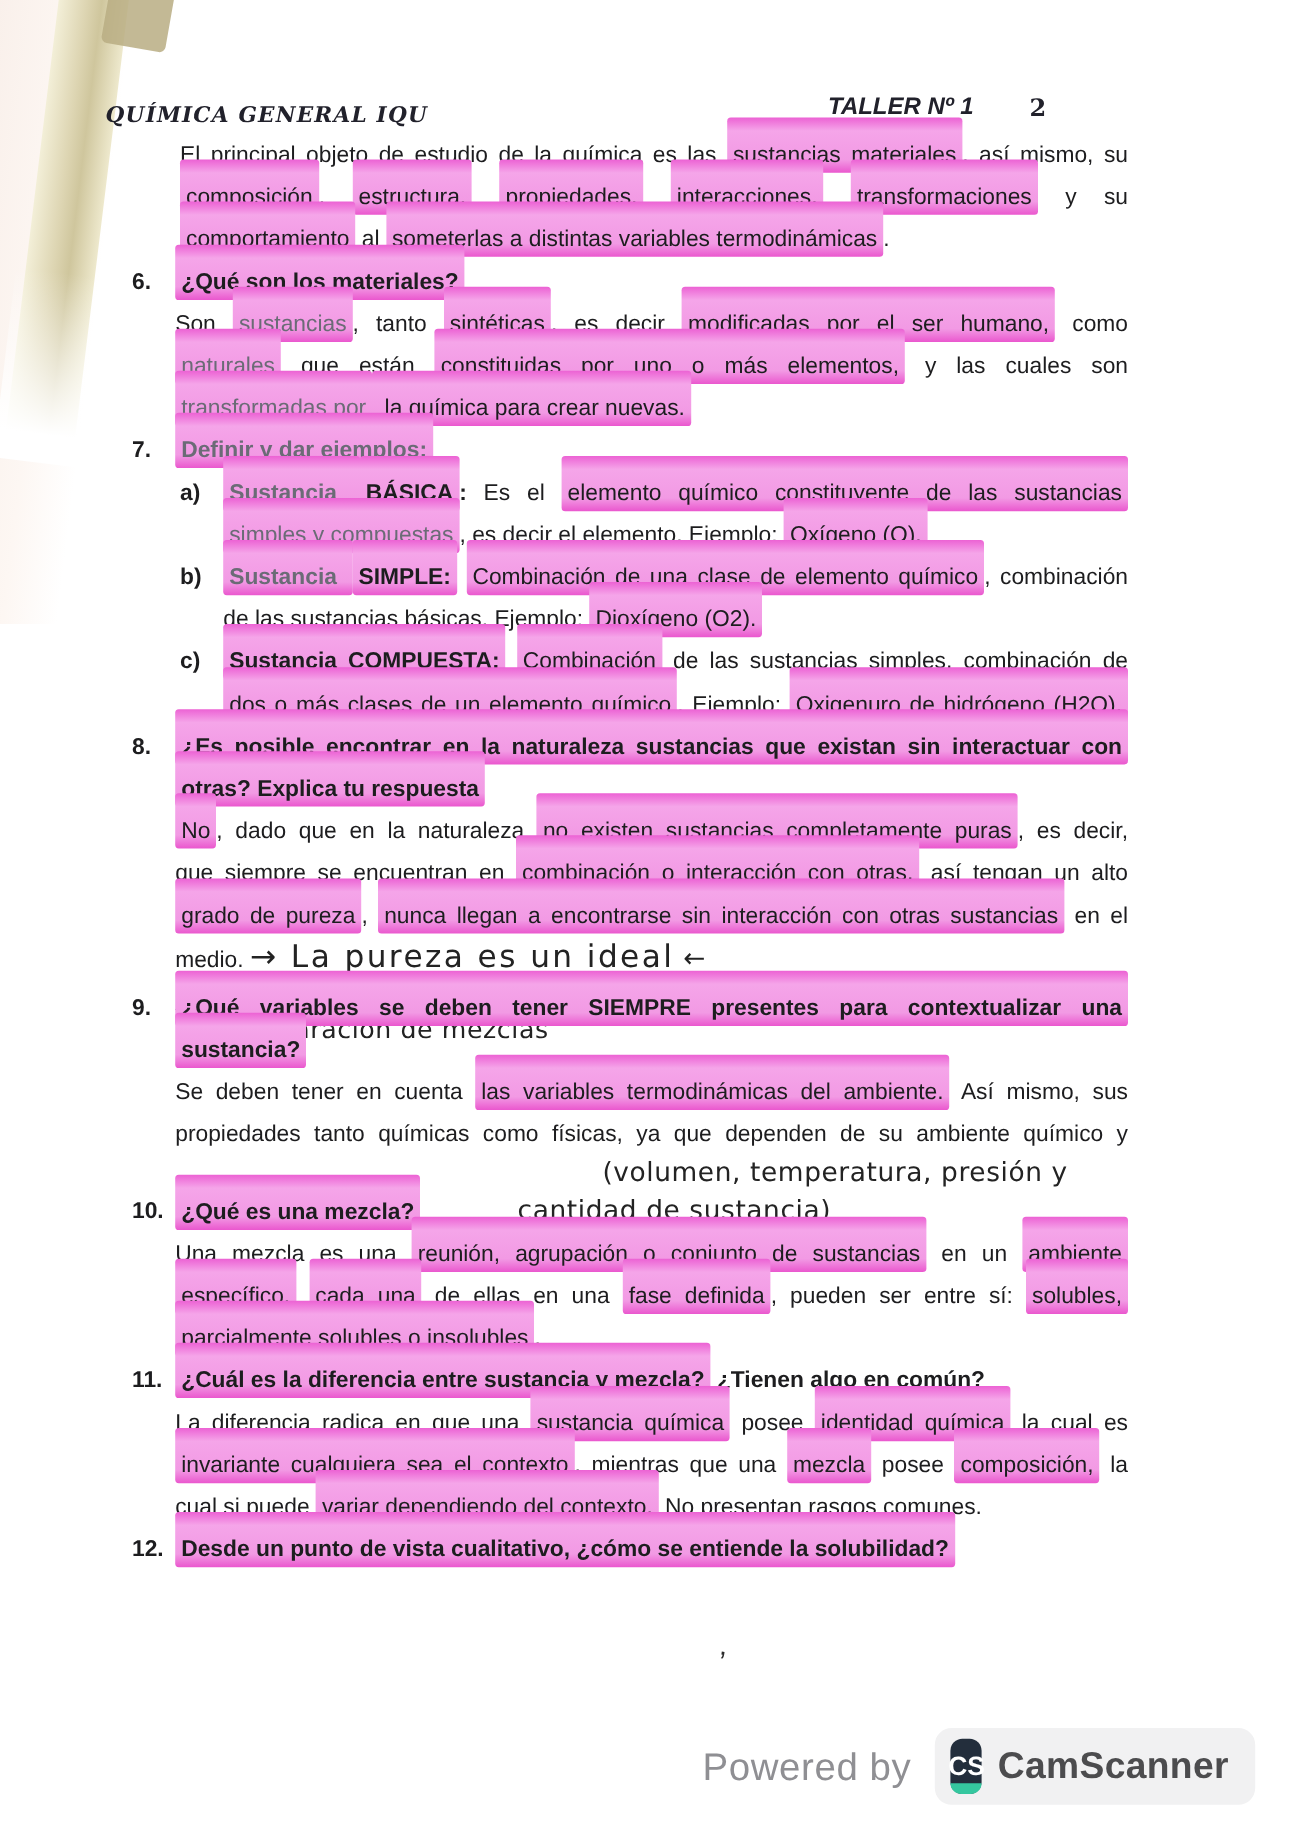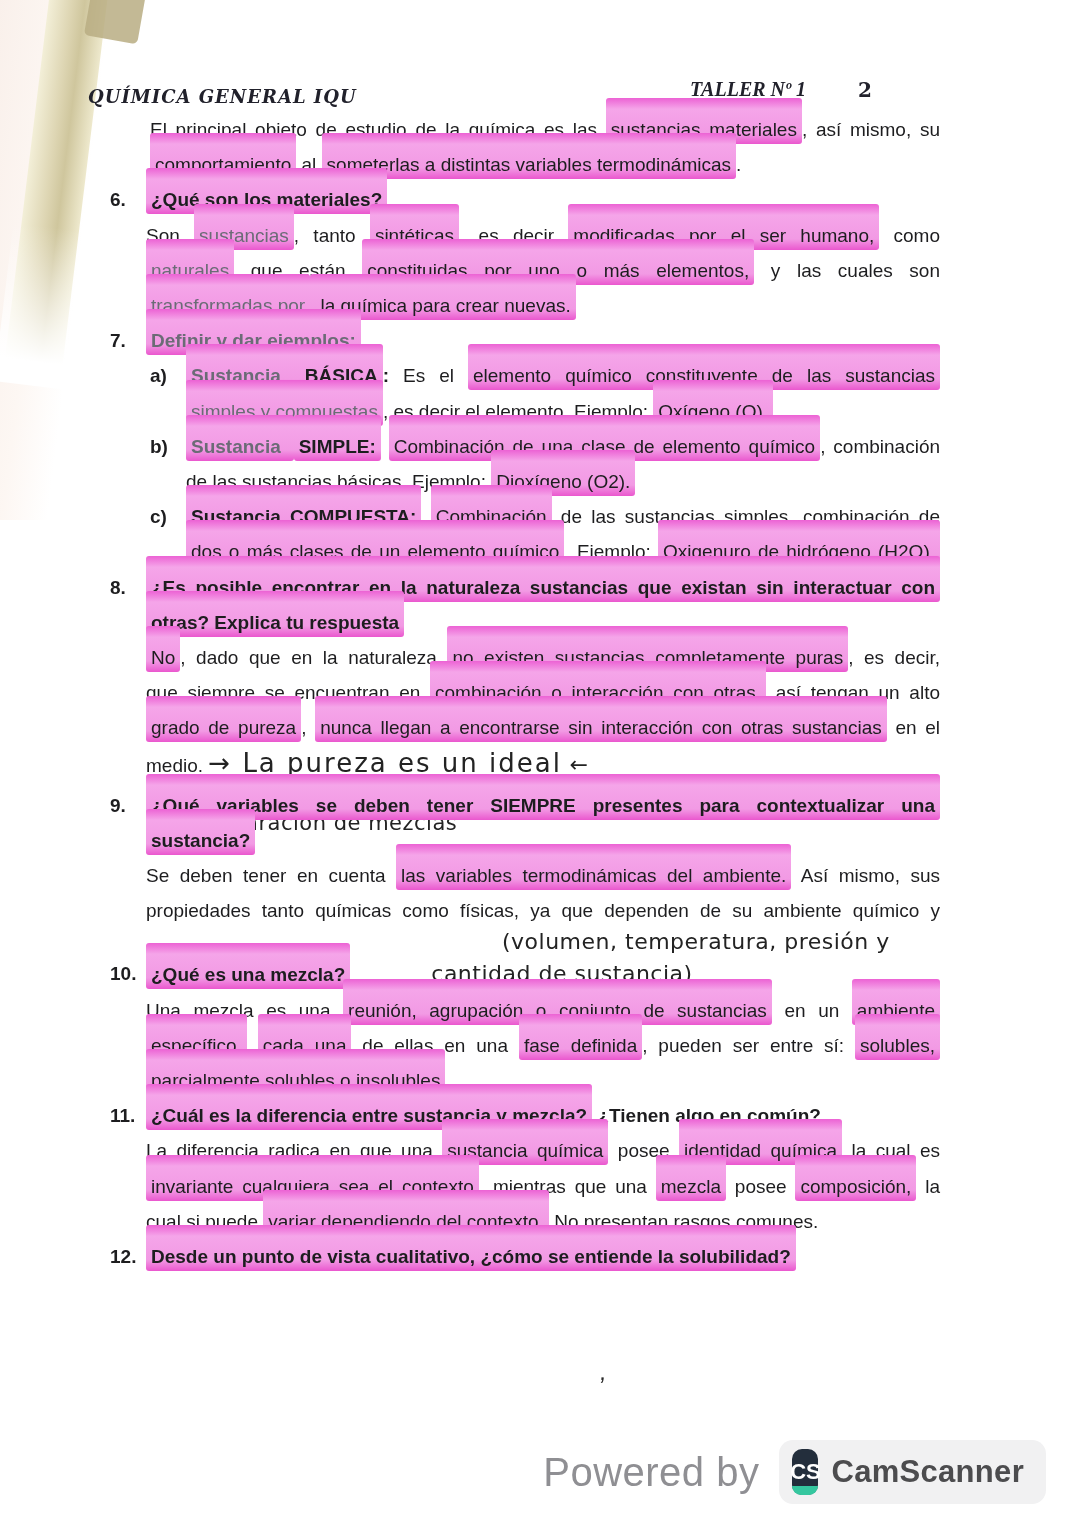--- a/index.html
+++ b/index.html
@@ -17,21 +17,21 @@
   .fold-strip{position:absolute;top:-25px;left:52px;width:58px;height:400px;
     background:linear-gradient(90deg,#f3efd8 0%,#ddd5b2 40%,#cfc69d 62%,#eee9cd 100%);
     transform:rotate(7deg);transform-origin:top left;border-radius:6px;}
   .fold-strip:after{content:"";position:absolute;left:-8px;right:-8px;bottom:-10px;height:160px;
     background:linear-gradient(180deg,rgba(255,255,255,0),#ffffff 85%);}
   .fold-tip{position:absolute;top:-12px;left:88px;width:54px;height:52px;background:#b8ad83;
     transform:rotate(10deg);border-radius:5px;opacity:.85;}
   
   .hdr-course{position:absolute;left:88px;top:86px;font-family:"DejaVu Serif",serif;
     font-style:italic;font-weight:700;font-size:18px;letter-spacing:1px;color:#21212b;}
-  .hdr-taller{position:absolute;left:690px;top:78px;font-family:Liberation Serif, serif;
+  .hdr-taller{position:absolute;left:690px;top:78px;font-family:Liberation Sans, sans-serif;
     font-style:italic;font-weight:700;font-size:20px;color:#21212b;}
   .hdr-page{position:absolute;left:858px;top:78px;font-family:"DejaVu Serif",serif;
     font-weight:700;font-size:20px;color:#21212b;}
   
   .doc{position:absolute;left:110px;top:112px;width:830px;}
   .line{position:relative;line-height:35.2px;min-height:35.2px;font-size:19px;white-space:normal;}
   .just{text-align:justify;text-align-last:justify;}
   .num{position:absolute;left:0;top:0;font-weight:700;}
   .item{padding-left:36px;}
   .body{padding-left:36px;}
@@ -49,21 +49,21 @@
   .ml{margin-left:81px;}
   .handline{height:42px;overflow:visible;}
   .stack2{display:inline-block;vertical-align:top;line-height:23px;font-size:21px;margin-top:6px;margin-bottom:-22px;}
   .stack2 span{display:block;}
   .stack2 span + span{padding-left:26px;}
   .hand-only{padding-left:392px;line-height:27px;min-height:27px;}
   
   .stray{position:absolute;left:600px;top:1358px;font-size:24px;color:#2b2b2b;transform:rotate(8deg);}
   
   .footer{position:absolute;right:34px;bottom:24px;display:flex;align-items:center;gap:20px;}
-  .powered{font-size:40px;color:#8f8f93;letter-spacing:.5px;}
+  .powered{font-size:32px;color:#8f8f93;letter-spacing:.5px;}
   .cs-pill{display:flex;align-items:center;gap:13px;background:#f1f1f2;border-radius:14px;padding:9px 22px 9px 13px;}
   .cs-logo{position:relative;width:26px;height:46px;border-radius:10px;background:#232e3c;
     display:flex;align-items:center;justify-content:center;}
   .cs-logo .glyph{color:#ffffff;font-weight:700;font-size:22px;letter-spacing:0;z-index:1;}
   .cs-logo .strip{position:absolute;left:0;right:0;bottom:0;height:9px;background:#35c79f;border-radius:0 0 10px 10px;}
   .cs-brand{font-size:31px;font-weight:700;color:#4c4c4e;letter-spacing:.3px;}
 </style>
 </head>
 <body>
 
@@ -72,20 +72,21 @@
   <div class="fold-strip"></div>
   <div class="fold-tip"></div>
 </div>
 
 <div class="hdr-course">QUÍMICA GENERAL IQU</div>
 <div class="hdr-taller">TALLER Nº 1</div>
 <div class="hdr-page">2</div>
 
 <div class="doc">
     <div class="line para just"><span class="">El principal objeto de estudio de la química es las </span><span class="hl">sustancias materiales</span><span class="">, así mismo, su</span></div>
+    <div class="line para just"><span class="hl">composición</span><span class="">, </span><span class="hl">estructura,</span><span class=""> </span><span class="hl">propiedades,</span><span class=""> </span><span class="hl">interacciones,</span><span class=""> </span><span class="hl">transformaciones</span><span class=""> y su</span></div>
     <div class="line para"><span class="hl">comportamiento</span><span class=""> al </span><span class="hl">someterlas a distintas variables termodinámicas</span><span class="">.</span></div>
     <div class="line item"><span class="num">6.</span><span class="hl b">¿Qué son los materiales?</span></div>
     <div class="line body just"><span class="">Son </span><span class="hl fade">sustancias</span><span class="">, tanto </span><span class="hl">sintéticas</span><span class="">, es decir </span><span class="hl">modificadas por el ser humano,</span><span class=""> como</span></div>
     <div class="line body just"><span class="hl fade">naturales</span><span class=""> que están </span><span class="hl">constituidas por uno o más elementos,</span><span class=""> y las cuales son</span></div>
     <div class="line body"><span class="hl fade">transformadas por</span><span class="hl"> la química para crear nuevas.</span></div>
     <div class="line item"><span class="num">7.</span><span class="hl b fade">Definir y dar ejemplos:</span></div>
     <div class="line sub just"><span class="num">a)</span><span class="hl b fade">Sustancia </span><span class="hl b">BÁSICA</span><span class="b">: </span><span class="">Es el </span><span class="hl">elemento químico constituyente de las sustancias</span></div>
     <div class="line sub"><span class="hl fade">simples y compuestas</span><span class="">, es decir el elemento. Ejemplo: </span><span class="hl">Oxígeno (O).</span></div>
     <div class="line sub just"><span class="num">b)</span><span class="hl b fade">Sustancia </span><span class="hl b">SIMPLE:</span><span class=""> </span><span class="hl">Combinación de una clase de elemento químico</span><span class="">, combinación</span></div>
     <div class="line sub"><span class="">de las sustancias básicas. Ejemplo: </span><span class="hl">Dioxígeno (O2).</span></div>

